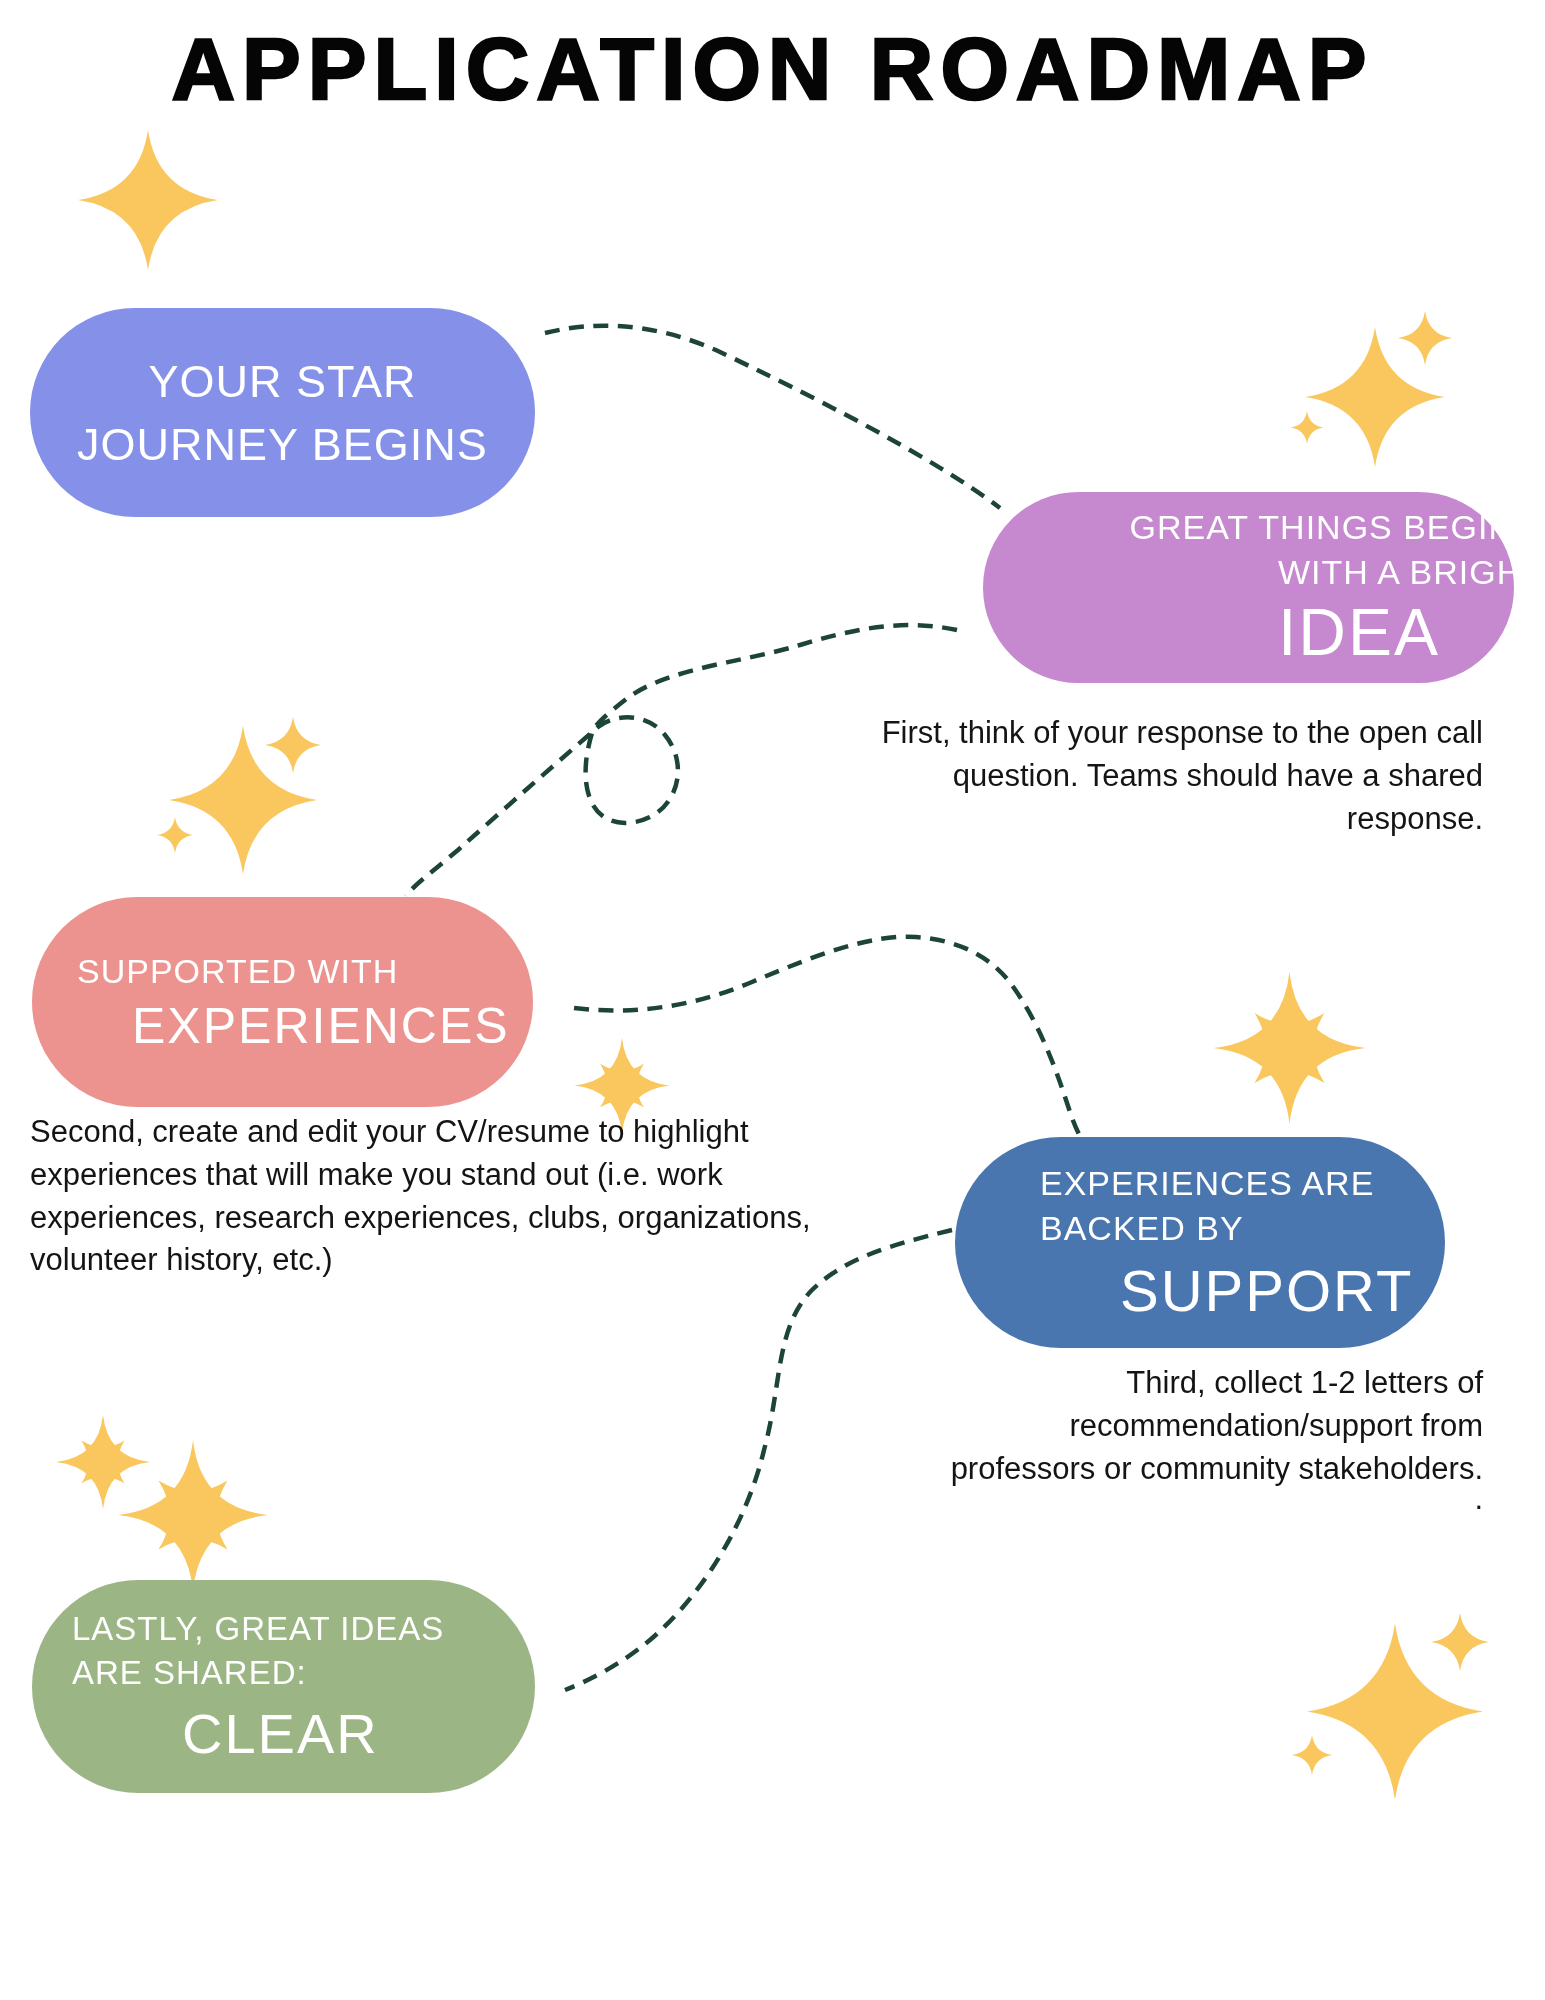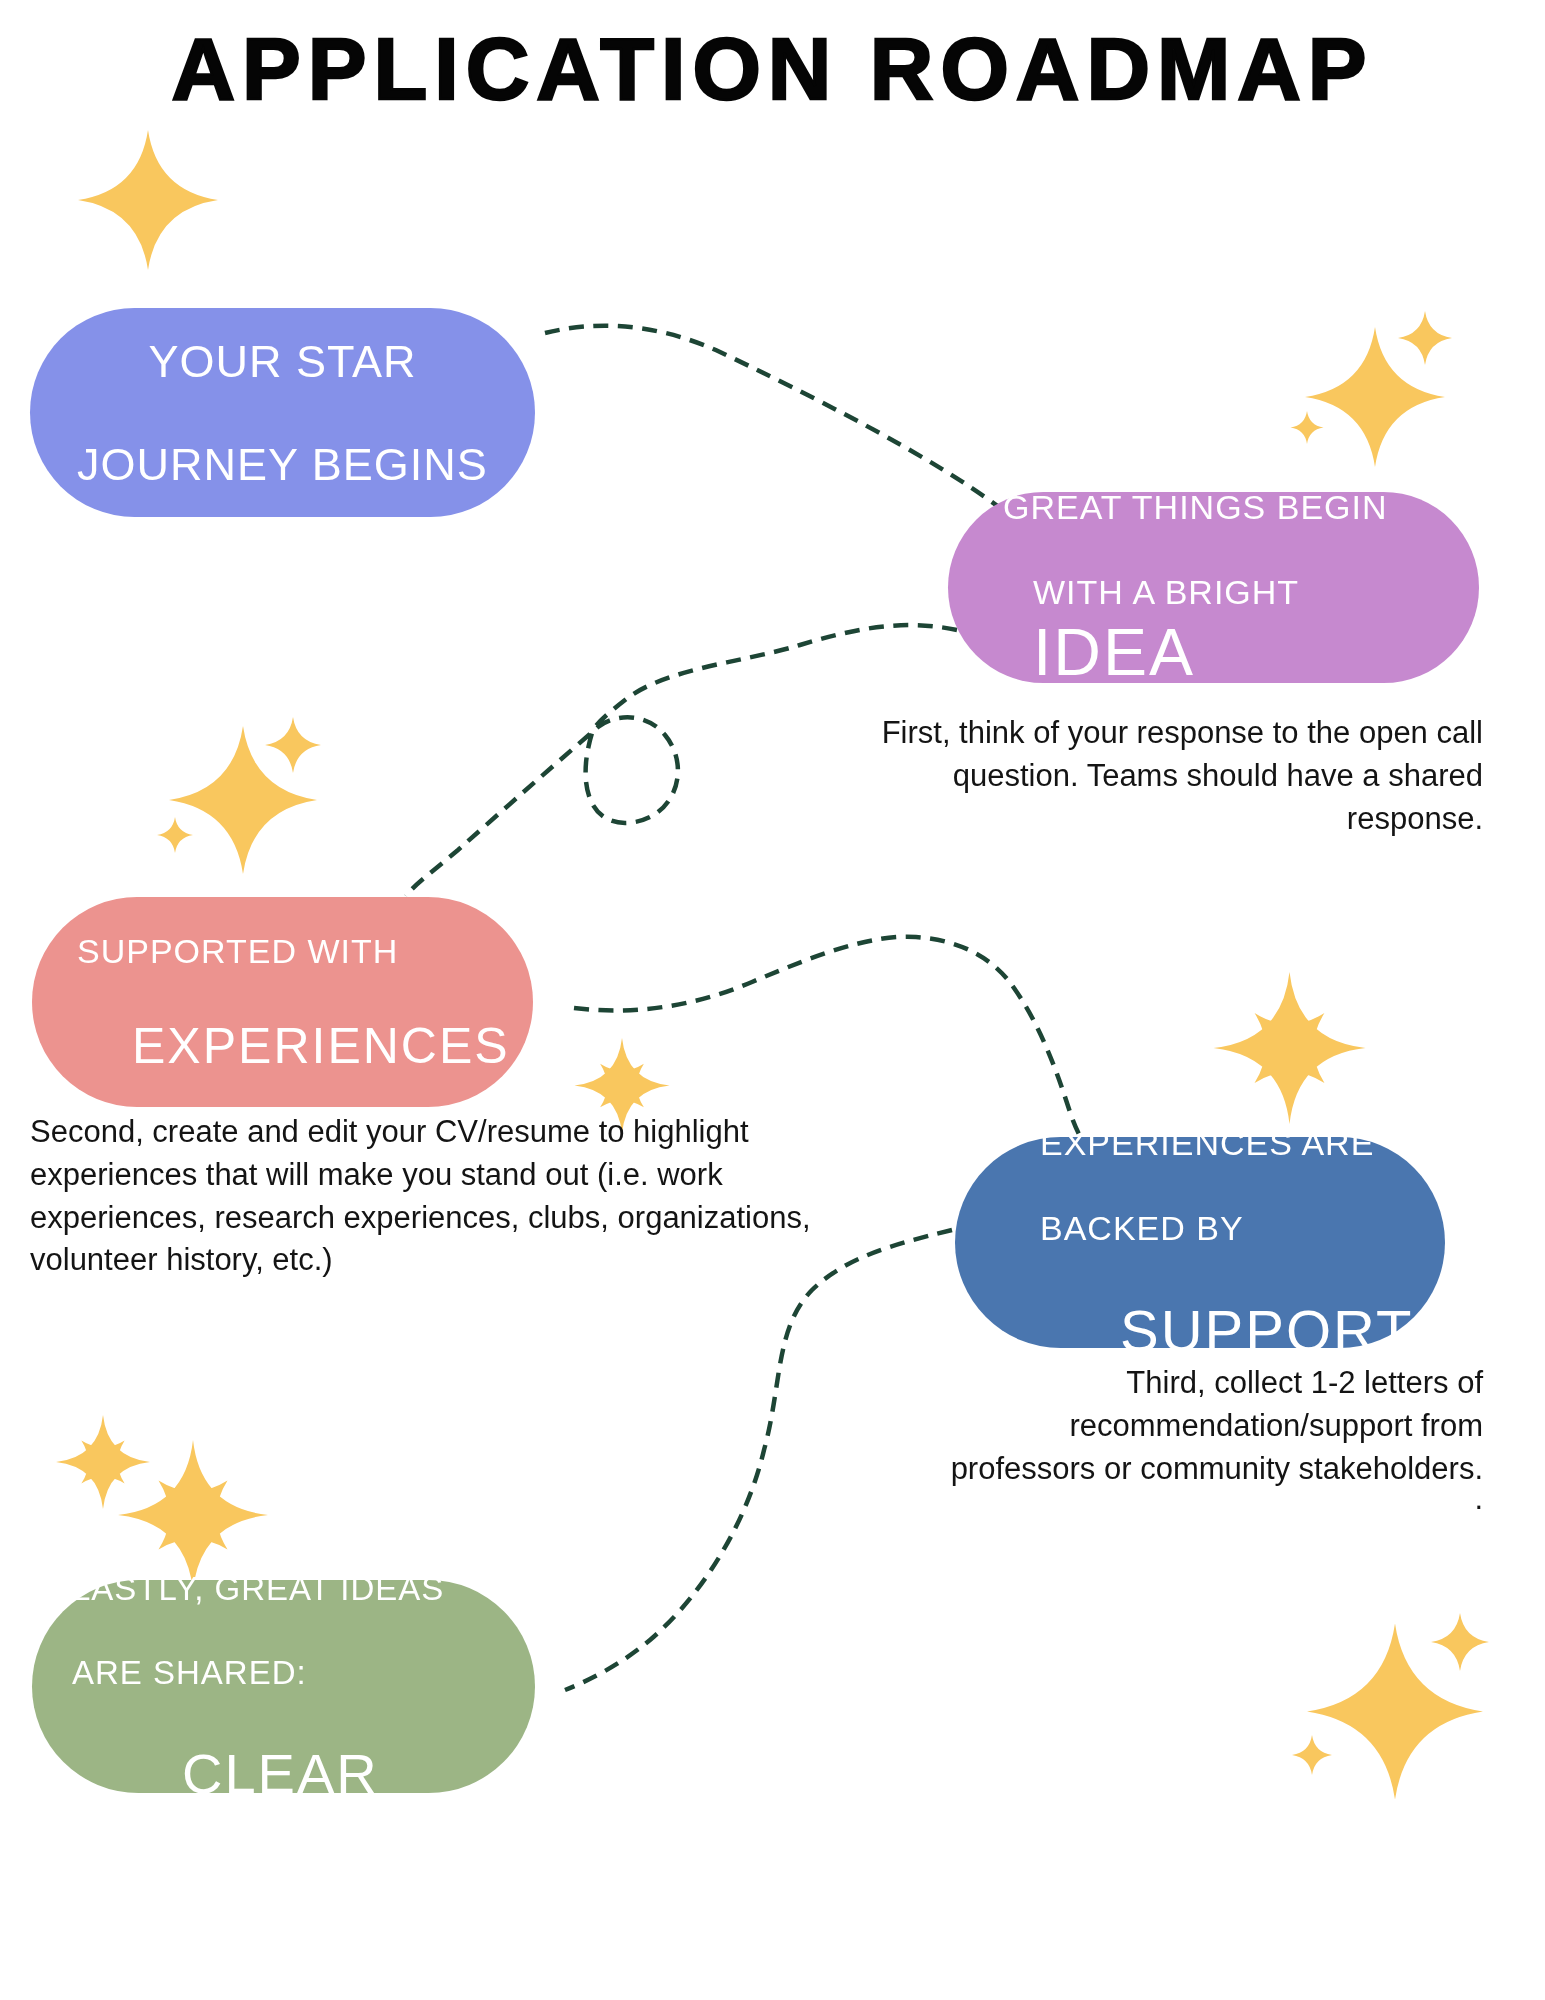--- a/index.html
+++ b/index.html
@@ -18,30 +18,29 @@
     color:#050505;
     -webkit-text-stroke:2.5px #050505;
     white-space:nowrap;
   }
   
   .pill{
     position:absolute;
     display:flex;flex-direction:column;justify-content:center;
     color:#ffffff;
     box-sizing:border-box;
-    gap:40px;
   }
   .cap{
     font-size:34px;letter-spacing:1px;line-height:1.32;
     white-space:nowrap;
   }
   .big{letter-spacing:2px;white-space:nowrap;}
   .pill1{left:30px;top:308px;width:505px;height:209px;border-radius:105px;align-items:center;text-align:center;}
   .pill1 .cap{font-size:45px;line-height:1.4;}
-  .pill2{left:948px;top:492px;width:531px;height:191px;border-radius:96px;padding-left:55px;}
+  .pill2{left:983px;top:492px;width:531px;height:191px;border-radius:96px;padding-left:55px;align-items:flex-end;}
   .row{display:flex;align-items:baseline;flex-direction:column;}
   .big-idea{font-size:66px;margin-left:30px;}
   .pill3{left:32px;top:897px;width:501px;height:210px;border-radius:105px;padding-left:45px;}
   .big-exp{font-size:50px;margin-left:55px;margin-top:4px;}
   .pill4{left:955px;top:1137px;width:490px;height:211px;border-radius:106px;padding-left:85px;}
   .big-sup{font-size:58px;margin-left:80px;margin-top:6px;}
   .pill5{left:32px;top:1580px;width:503px;height:213px;border-radius:107px;padding-left:40px;}
   .big-sub{font-size:56px;margin-left:110px;margin-top:6px;}
   .pill5 .cap{font-size:33px;}
   

